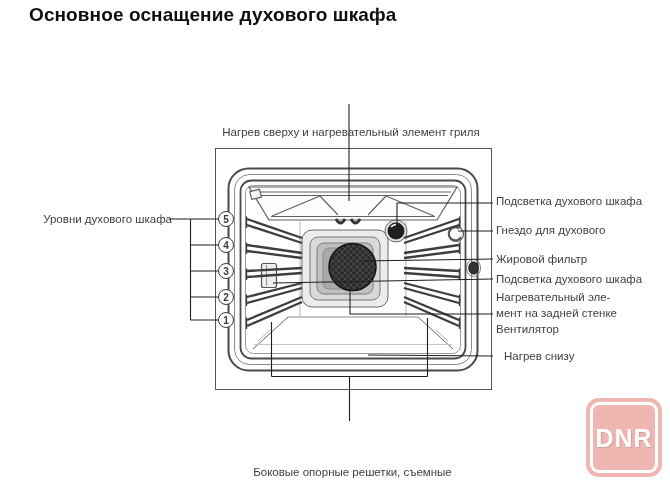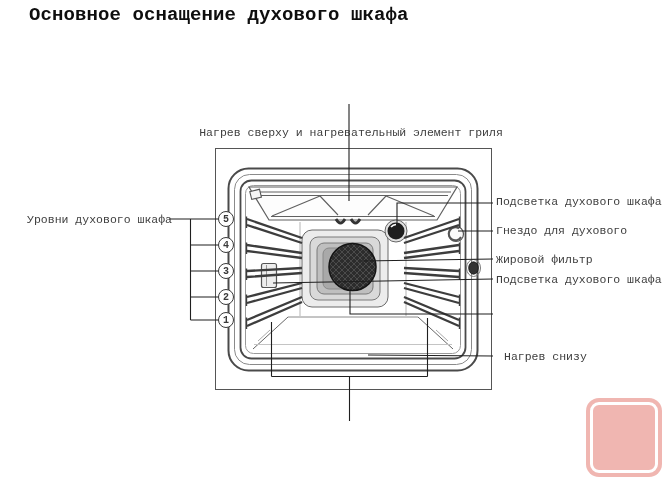--- a/index.html
+++ b/index.html
@@ -1,18 +1,18 @@
 <!DOCTYPE html>
 <html><head>
 <meta charset="utf-8">
 <style>
   html,body{margin:0;padding:0;background:#ffffff;}
   #page{
     position:relative;width:670px;height:486px;background:#ffffff;overflow:hidden;
-    font-family:Liberation Mono, monospace;
+    font-family:Liberation Sans, sans-serif;
   }
   .title{
     position:absolute;left:29px;top:4px;font-size:19px;font-weight:bold;color:#0e0e0e;
     letter-spacing:0.1px;white-space:nowrap;
   }
   .lbl{
     position:absolute;font-size:11.5px;color:#3e3e3e;line-height:13px;white-space:nowrap;
   }
   .lbl-block{position:absolute;font-size:11.5px;color:#3e3e3e;line-height:16px;}
   .lbl-block div{white-space:nowrap;}
@@ -151,22 +151,29 @@
 
   <div class="lbl center" style="left:195px;top:86px;width:312px;">Нагрев сверху и нагревательный элемент гриля</div>
 
   <div class="lbl right" style="left:24px;top:213px;width:148px;">Уровни духового шкафа</div>
 
   <div class="lbl" style="left:496px;top:195px;">Подсветка духового шкафа</div>
   <div class="lbl" style="left:496px;top:224px;">Гнездо для духового</div>
   <div class="lbl" style="left:496px;top:253px;">Жировой фильтр</div>
   <div class="lbl" style="left:496px;top:273px;">Подсветка духового шкафа</div>
 
+  <div class="lbl-block" style="left:496px;top:289px;">
+    <div>Нагревательный эле-</div>
+    <div>мент на задней стенке</div>
+    <div>Вентилятор</div>
+  </div>
 
   <div class="lbl" style="left:504px;top:350px;">Нагрев снизу</div>
 
+  <div class="lbl center" style="left:230px;top:426px;width:245px;">Боковые опорные решетки, съемные</div>
 
   <div class="watermark">
     <div class="inner">
+      <div class="wm-line">DNR</div>
     </div>
   </div>
 
 </div>
 
 </body></html>

